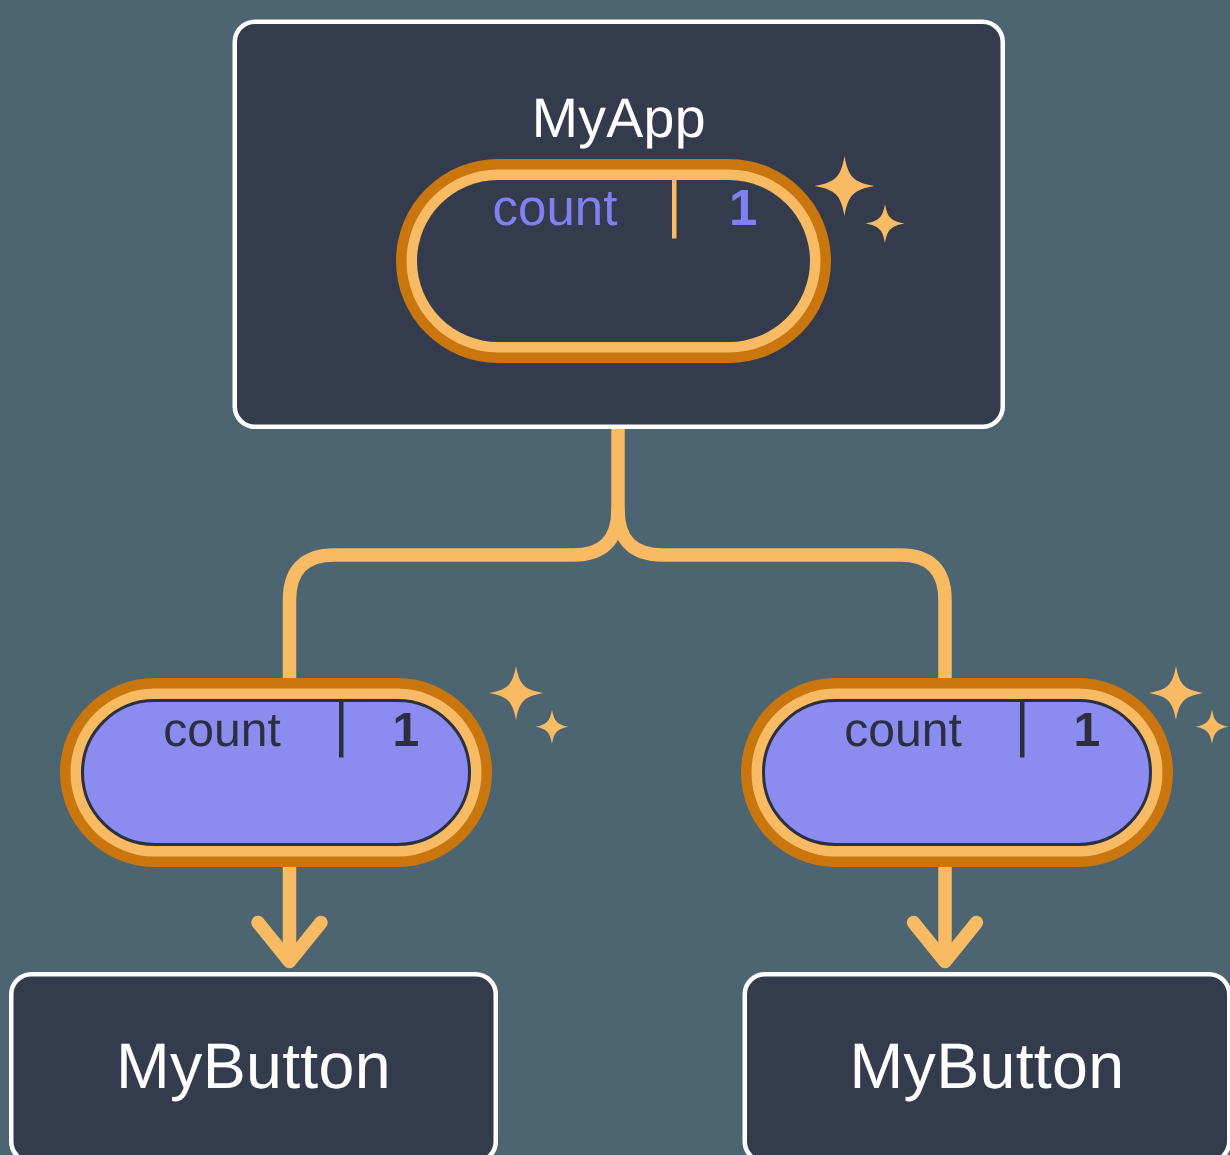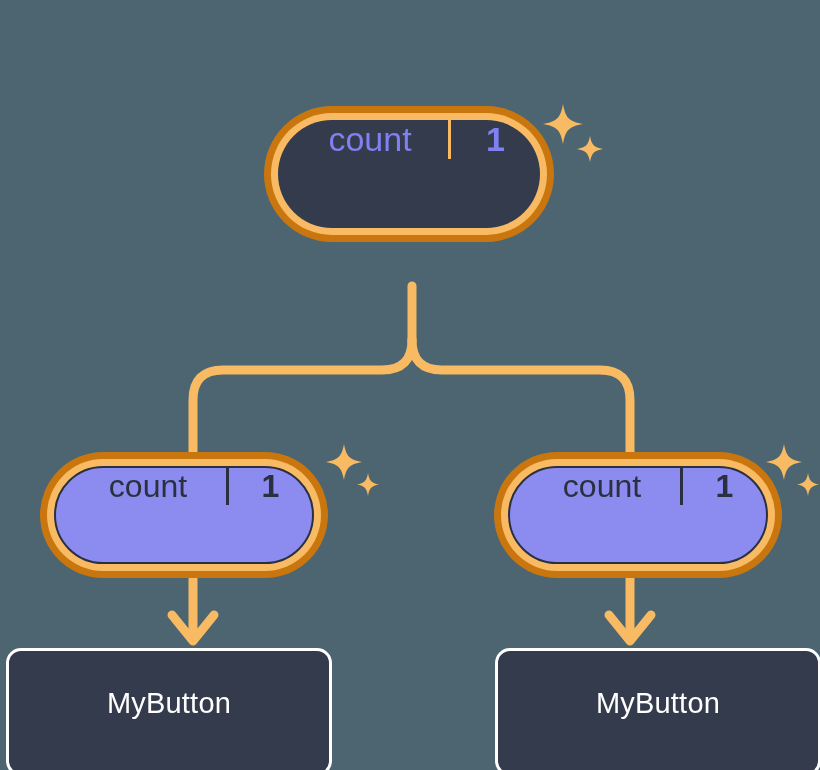--- a/index.html
+++ b/index.html
@@ -32,21 +32,21 @@
     color:#ffffff;
     font-weight:400;
     letter-spacing:.2px;
     white-space:nowrap;
   }
   #app-card{left:155px;top:13px;width:515px;height:273px;}
   #app-card .card-title{top:42px;font-size:37px;}
 
   #btn-card-left{left:6px;top:648px;width:326px;height:128px;}
   #btn-card-right{left:495px;top:648px;width:326px;height:128px;}
-  .btn-card .card-title{top:36px;font-size:29px;}
+  .btn-card .card-title{top:36px;font-size:43px;}
 
   
   .pill{
     position:absolute;
     box-sizing:border-box;
     border-radius:999px;
     z-index:3;
     display:flex;
     align-items:stretch;
     
@@ -117,20 +117,23 @@
       <path d="M193,572 L193,640"></path>
       <path d="M172,615 L193,641 L214,615"></path>
     </g>
 
     <g fill="none" stroke="#f8bb63" stroke-width="9" stroke-linecap="round" stroke-linejoin="round">
       <path d="M630,572 L630,640"></path>
       <path d="M609,615 L630,641 L651,615"></path>
     </g>
   </svg>
 
+  <div class="card" id="app-card">
+    <div class="card-title">MyApp</div>
+  </div>
 
   <div class="pill" id="pill-app">
     <div class="pill-inner">
       <div class="pill-face">
         <span class="pill-key">count</span>
         <span class="pill-val">1</span>
       </div>
     </div>
   </div>
 

